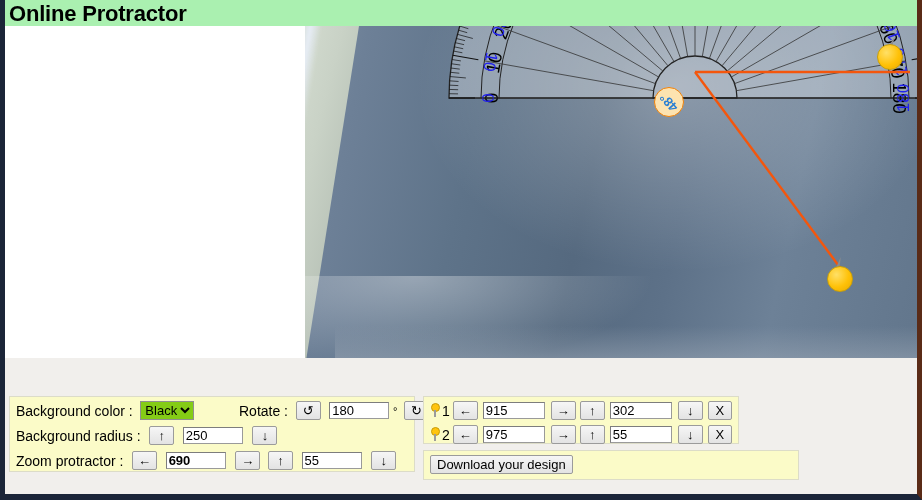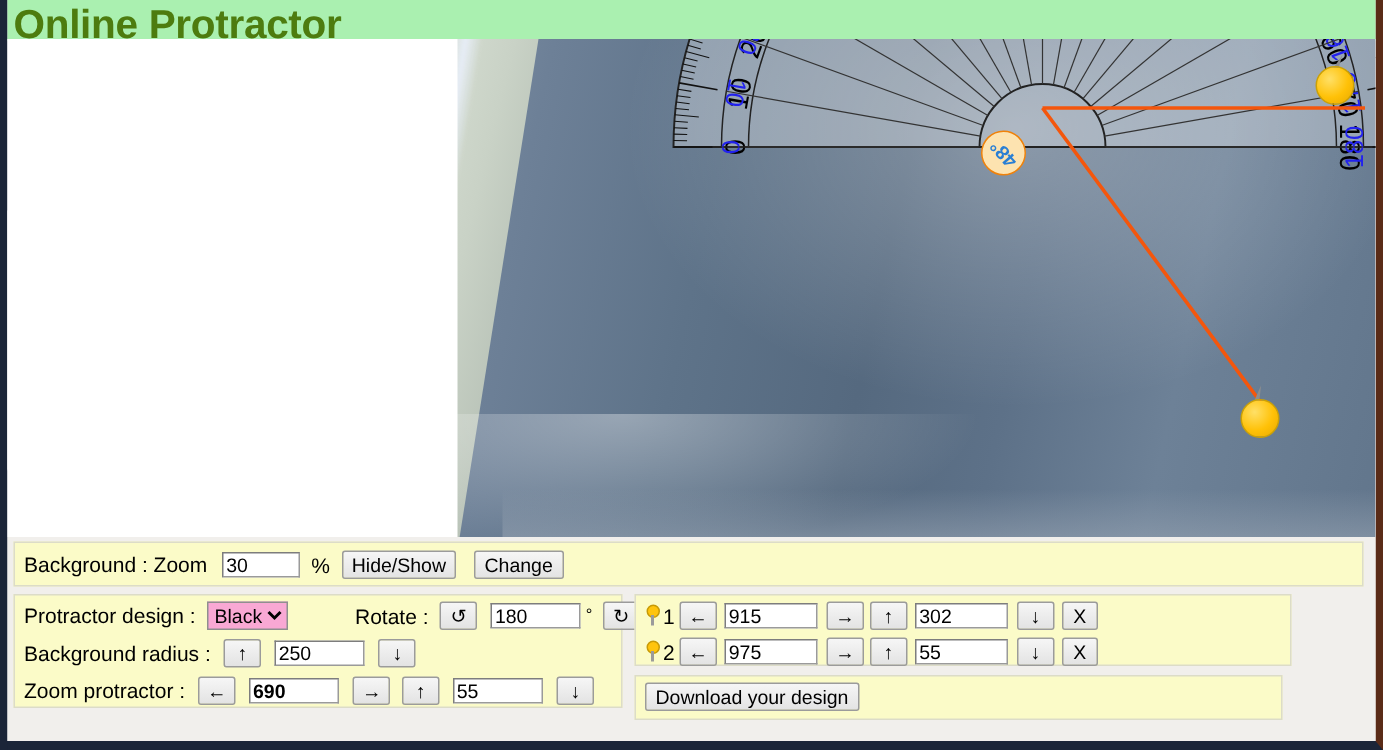--- a/index.html
+++ b/index.html
@@ -18,22 +18,22 @@
     background:#ffffff;
   }
   
   #titlebar{
     position:absolute;left:0;top:0;width:912px;height:26px;
     background:#aaf0b0;
     border-bottom:1px solid #8fd79a;
   }
   #titlebar .t{
     position:absolute;left:4px;top:1px;
-    font-size:27px;font-weight:bold;letter-spacing:-.2px;
-    color:#4d7c0f;
+    font-size:22px;font-weight:bold;letter-spacing:-.2px;
+    color:#000000;
   }
   
   #canvas{
     position:absolute;left:0;top:26px;width:912px;height:332px;
     background:#ffffff;overflow:hidden;
   }
   #photo{
     position:absolute;left:0;top:0;width:912px;height:332px;
   }
   .ph{position:absolute;}
@@ -84,35 +84,35 @@
   #panels{
     position:absolute;left:0;top:358px;width:912px;height:136px;
     background:#f1efec;
   }
   .panel{
     position:absolute;background:#fbfbc8;
     border:1px solid #dcdcc8;box-sizing:border-box;
   }
   #p-bg{left:4px;top:3px;width:900px;height:30px;}
   #p-left{left:4px;top:38px;width:406px;height:76px;}
-  #p-pins{left:418px;top:38px;width:438px;height:48px;}
-  #p-dl{left:418px;top:92px;width:432px;height:30px;}
+  #p-pins{left:418px;top:38px;width:316px;height:48px;}
+  #p-dl{left:418px;top:92px;width:376px;height:30px;}
 
   .row{position:absolute;white-space:nowrap;}
   .lbl{font-size:14px;color:#000;vertical-align:middle;}
   input.txt{
     font-family:"Liberation Sans", sans-serif;font-size:13px;
     height:17px;box-sizing:border-box;padding:0 2px;
     border:1px solid #9a9a9a;border-top-color:#7d7d7d;border-left-color:#7d7d7d;
     background:#fff;vertical-align:middle;
   }
   select.sel{
     font-family:"Liberation Sans", sans-serif;font-size:13px;
     height:19px;box-sizing:border-box;
-    border:1px solid #8f8f8f;background:#f9a8d4;vertical-align:middle;
+    border:1px solid #8f8f8f;background:#84cc16;vertical-align:middle;
   }
   button.btn{
     font-family:"Liberation Sans", sans-serif;font-size:13px;
     height:19px;box-sizing:border-box;padding:0 6px;
     background:linear-gradient(180deg,#f6f6f6,#e3e3e3);
     border:1px solid #9b9b9b;border-radius:2px;
     color:#000;vertical-align:middle;cursor:pointer;
     line-height:16px;
   }
   button.arw{width:25px;padding:0;}
@@ -450,33 +450,24 @@
     </div>
     <div class="bigpin" style="left:822px;top:240px;">
       <div class="needle" style="left:3px;top:16px;transform:rotate(195deg);transform-origin:4px 0;"></div>
       <div class="head" style="left:0px;top:0px;"></div>
     </div>
 
   </div>
 
   <div id="panels">
 
-    <div class="panel" id="p-bg">
-      <div class="row" style="left:6px;top:5px;">
-        <span class="lbl">Background : Zoom</span>
-        <input class="txt" style="width: 52px; margin-left: 6px;" value="30">
-        <span class="lbl" style="padding:0 4px;">%</span>
-        <button class="btn">Hide/Show</button>
-        <button class="btn" style="margin-left:8px;">Change</button>
-      </div>
-    </div>
 
     <div class="panel" id="p-left">
       <div class="row" style="left:6px;top:4px;">
-        <span class="lbl">Protractor design :</span>
+        <span class="lbl">Background color :</span>
         <select class="sel" style="margin-left:4px;">
           <option>Black</option>
         </select>
         <span class="lbl" style="padding-left:5px;margin-left:36px;">Rotate :</span>
         <button class="btn arw" style="margin-left:4px;">↺</button>
         <input class="txt" style="width: 60px; margin-left: 5px;" value="180">
         <span class="deg">°</span>
         <button class="btn arw" style="margin-left:3px;">↻</button>
       </div>
       <div class="row" style="left:6px;top:29px;">

